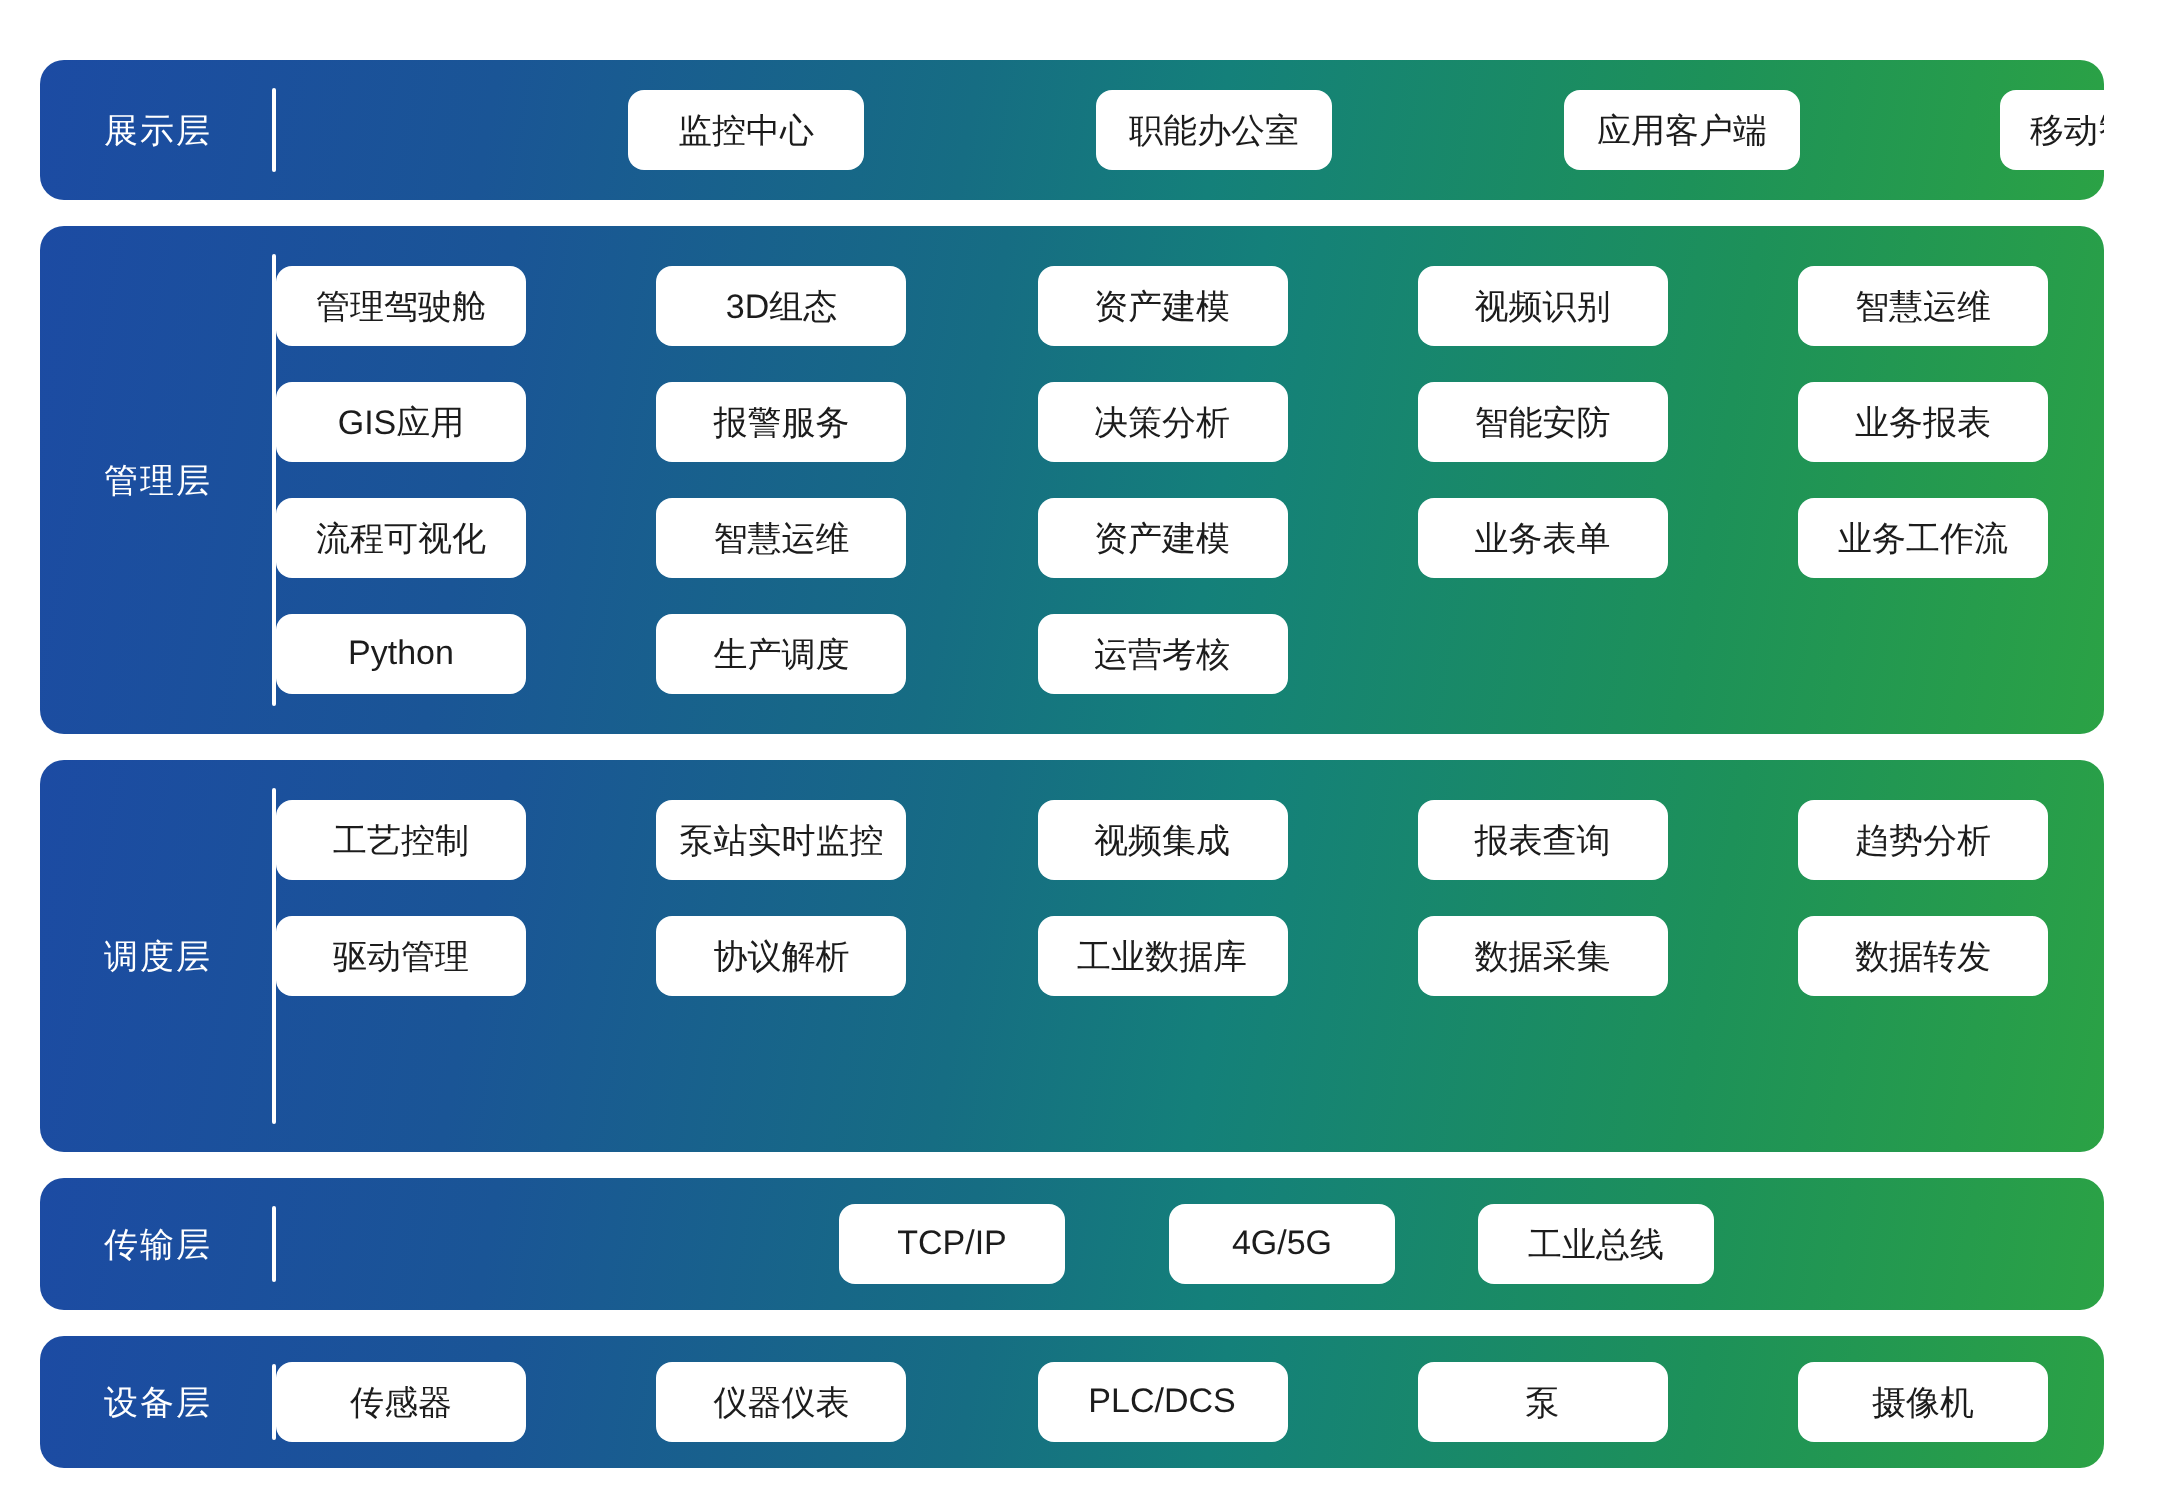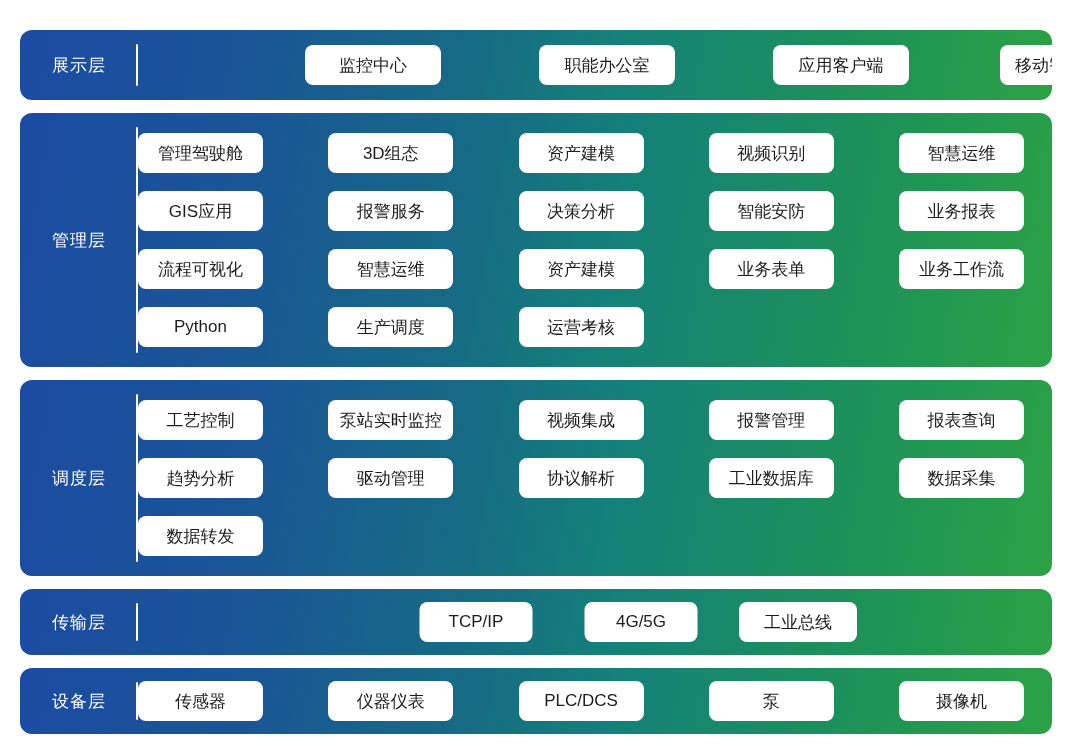--- a/index.html
+++ b/index.html
@@ -89,21 +89,21 @@
     padding: 0 10px;
   }
 
   
   .band-presentation { height: 70px; }
   .band-presentation .layer-body { height: 100%; }
   .abs-card {
     position: absolute;
     top: 50%;
     transform: translate(-50%, -50%);
-    width: 136px;
+    width: 118px;
   }
 
   
   .grid {
     width: 100%;
     display: grid;
     grid-template-columns: repeat(5, 125px);
     justify-content: space-between;
     padding-right: 28px;
     box-sizing: border-box;
@@ -176,21 +176,20 @@
   <div class="layer band-dispatch">
     <div class="layer-label-col">
       <span class="layer-label">调度层</span>
       <span class="divider"></span>
     </div>
     <div class="layer-body">
       <div class="grid">
         <div class="card">工艺控制</div>
         <div class="card">泵站实时监控</div>
         <div class="card">视频集成</div>
-        <div class="card">报警管理</div>
         <div class="card">报表查询</div>
 
         <div class="card">趋势分析</div>
         <div class="card">驱动管理</div>
         <div class="card">协议解析</div>
         <div class="card">工业数据库</div>
         <div class="card">数据采集</div>
 
         <div class="card">数据转发</div>
         <div class="slot-empty"></div>

